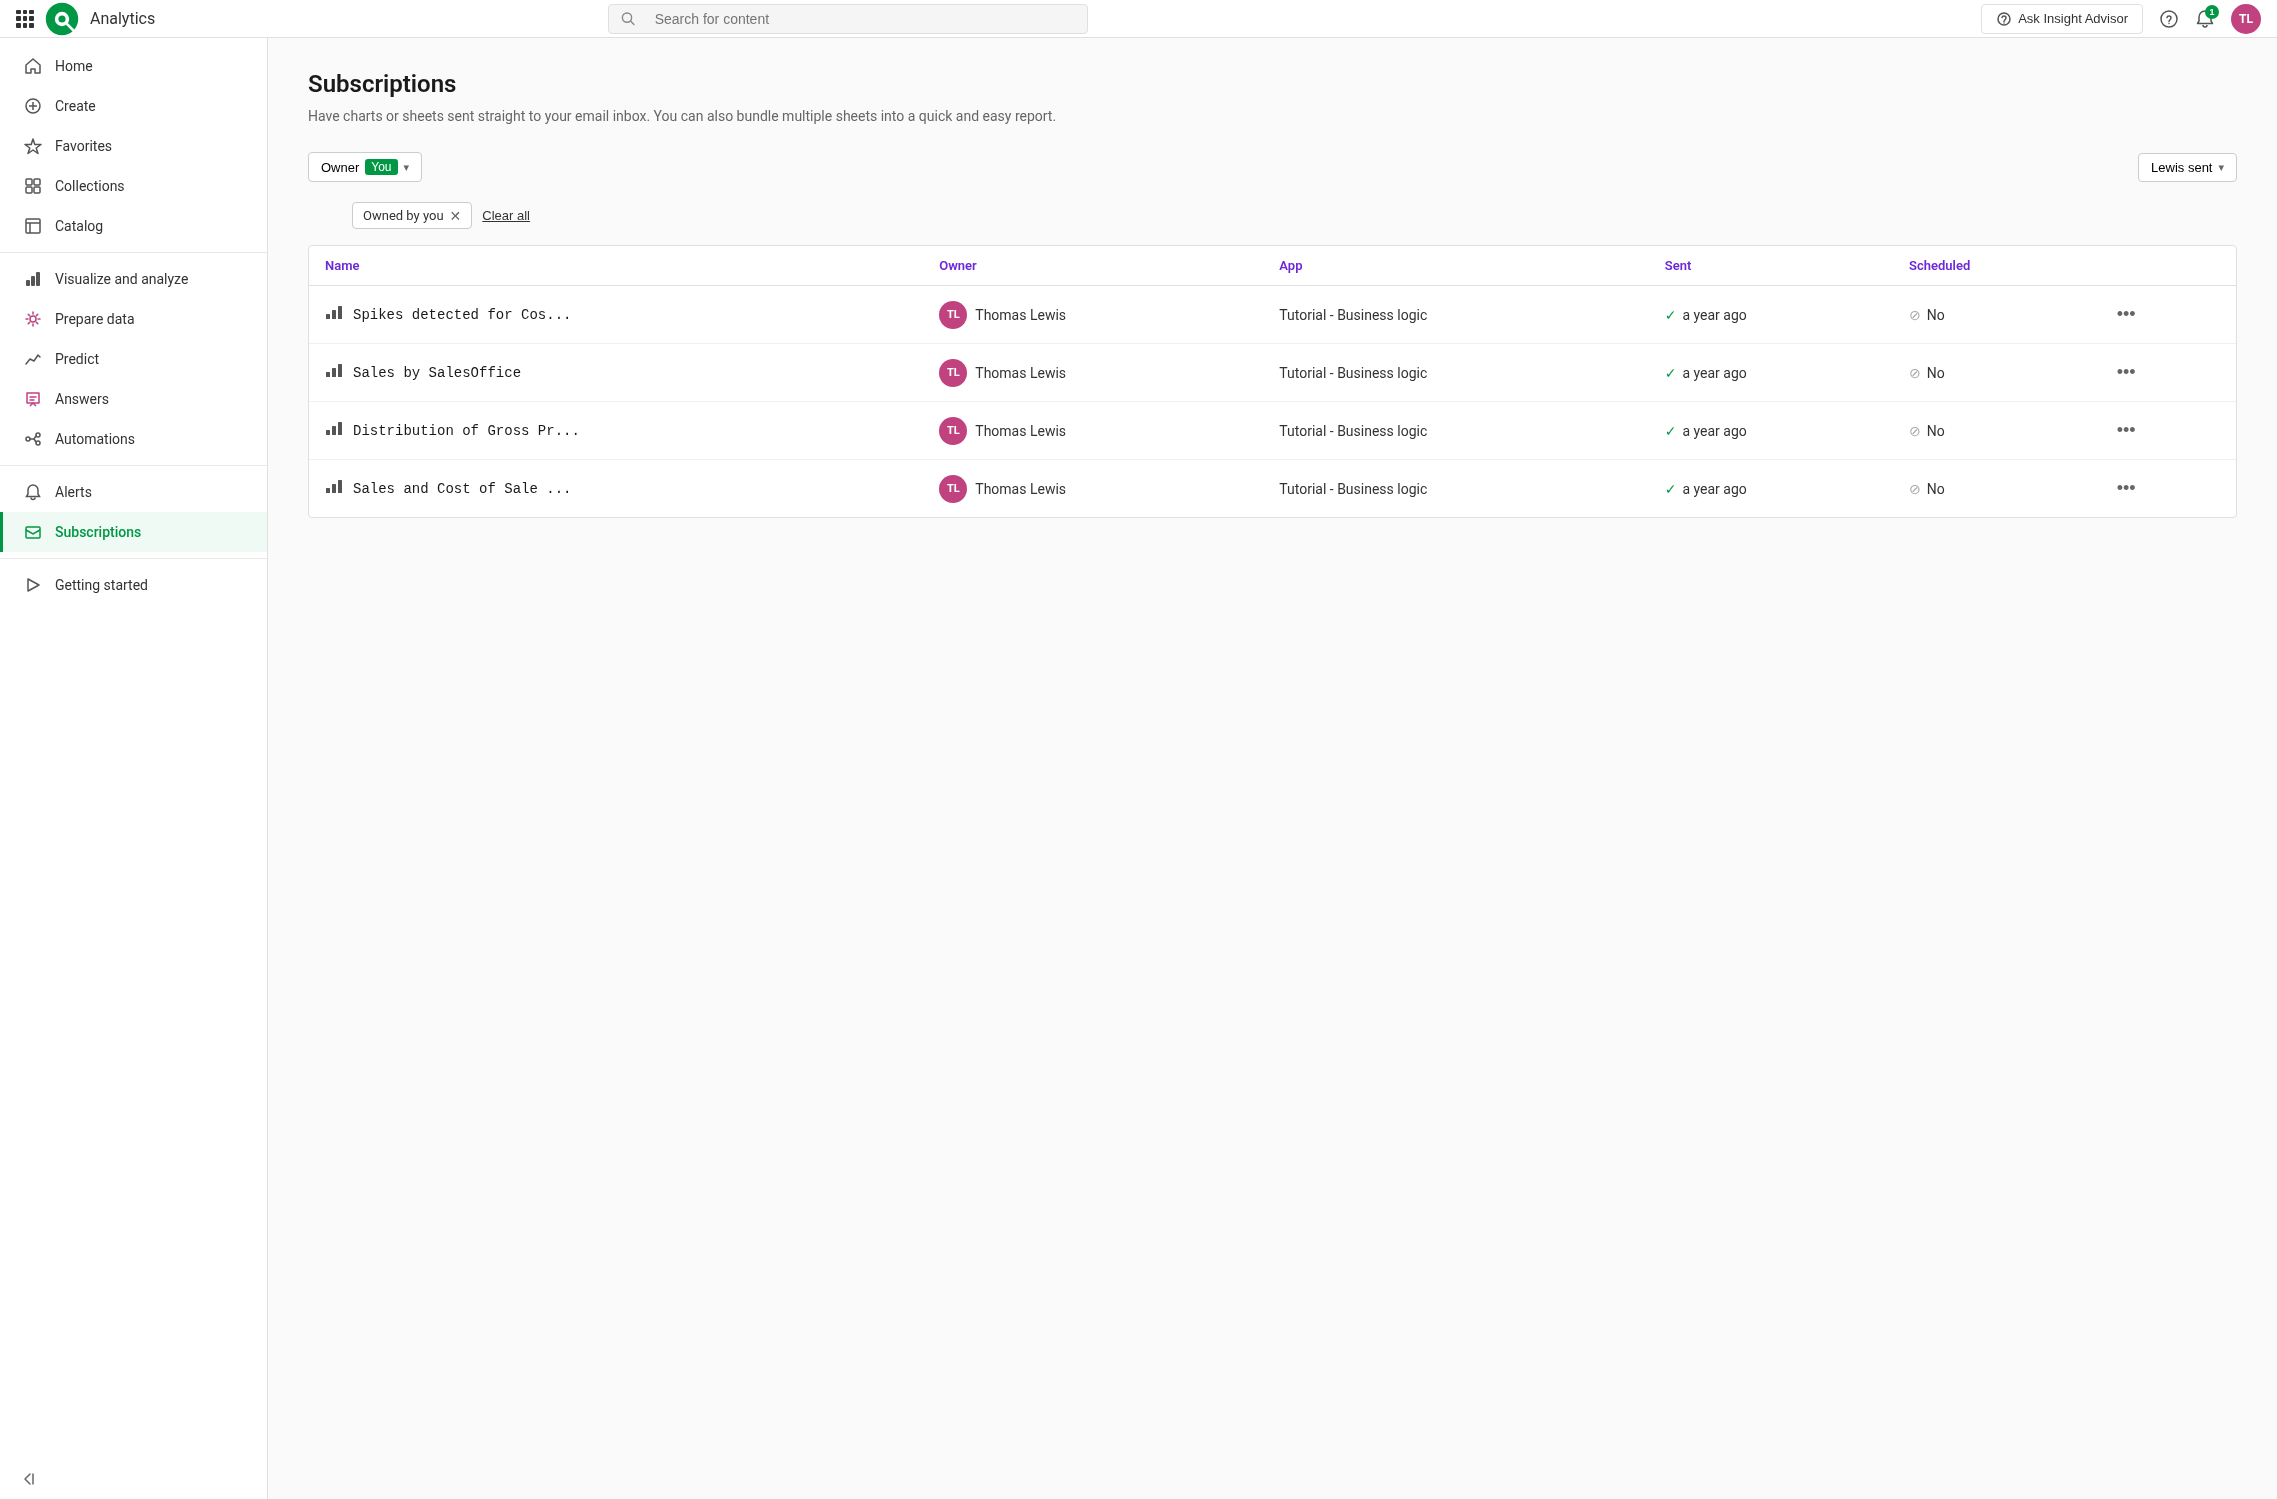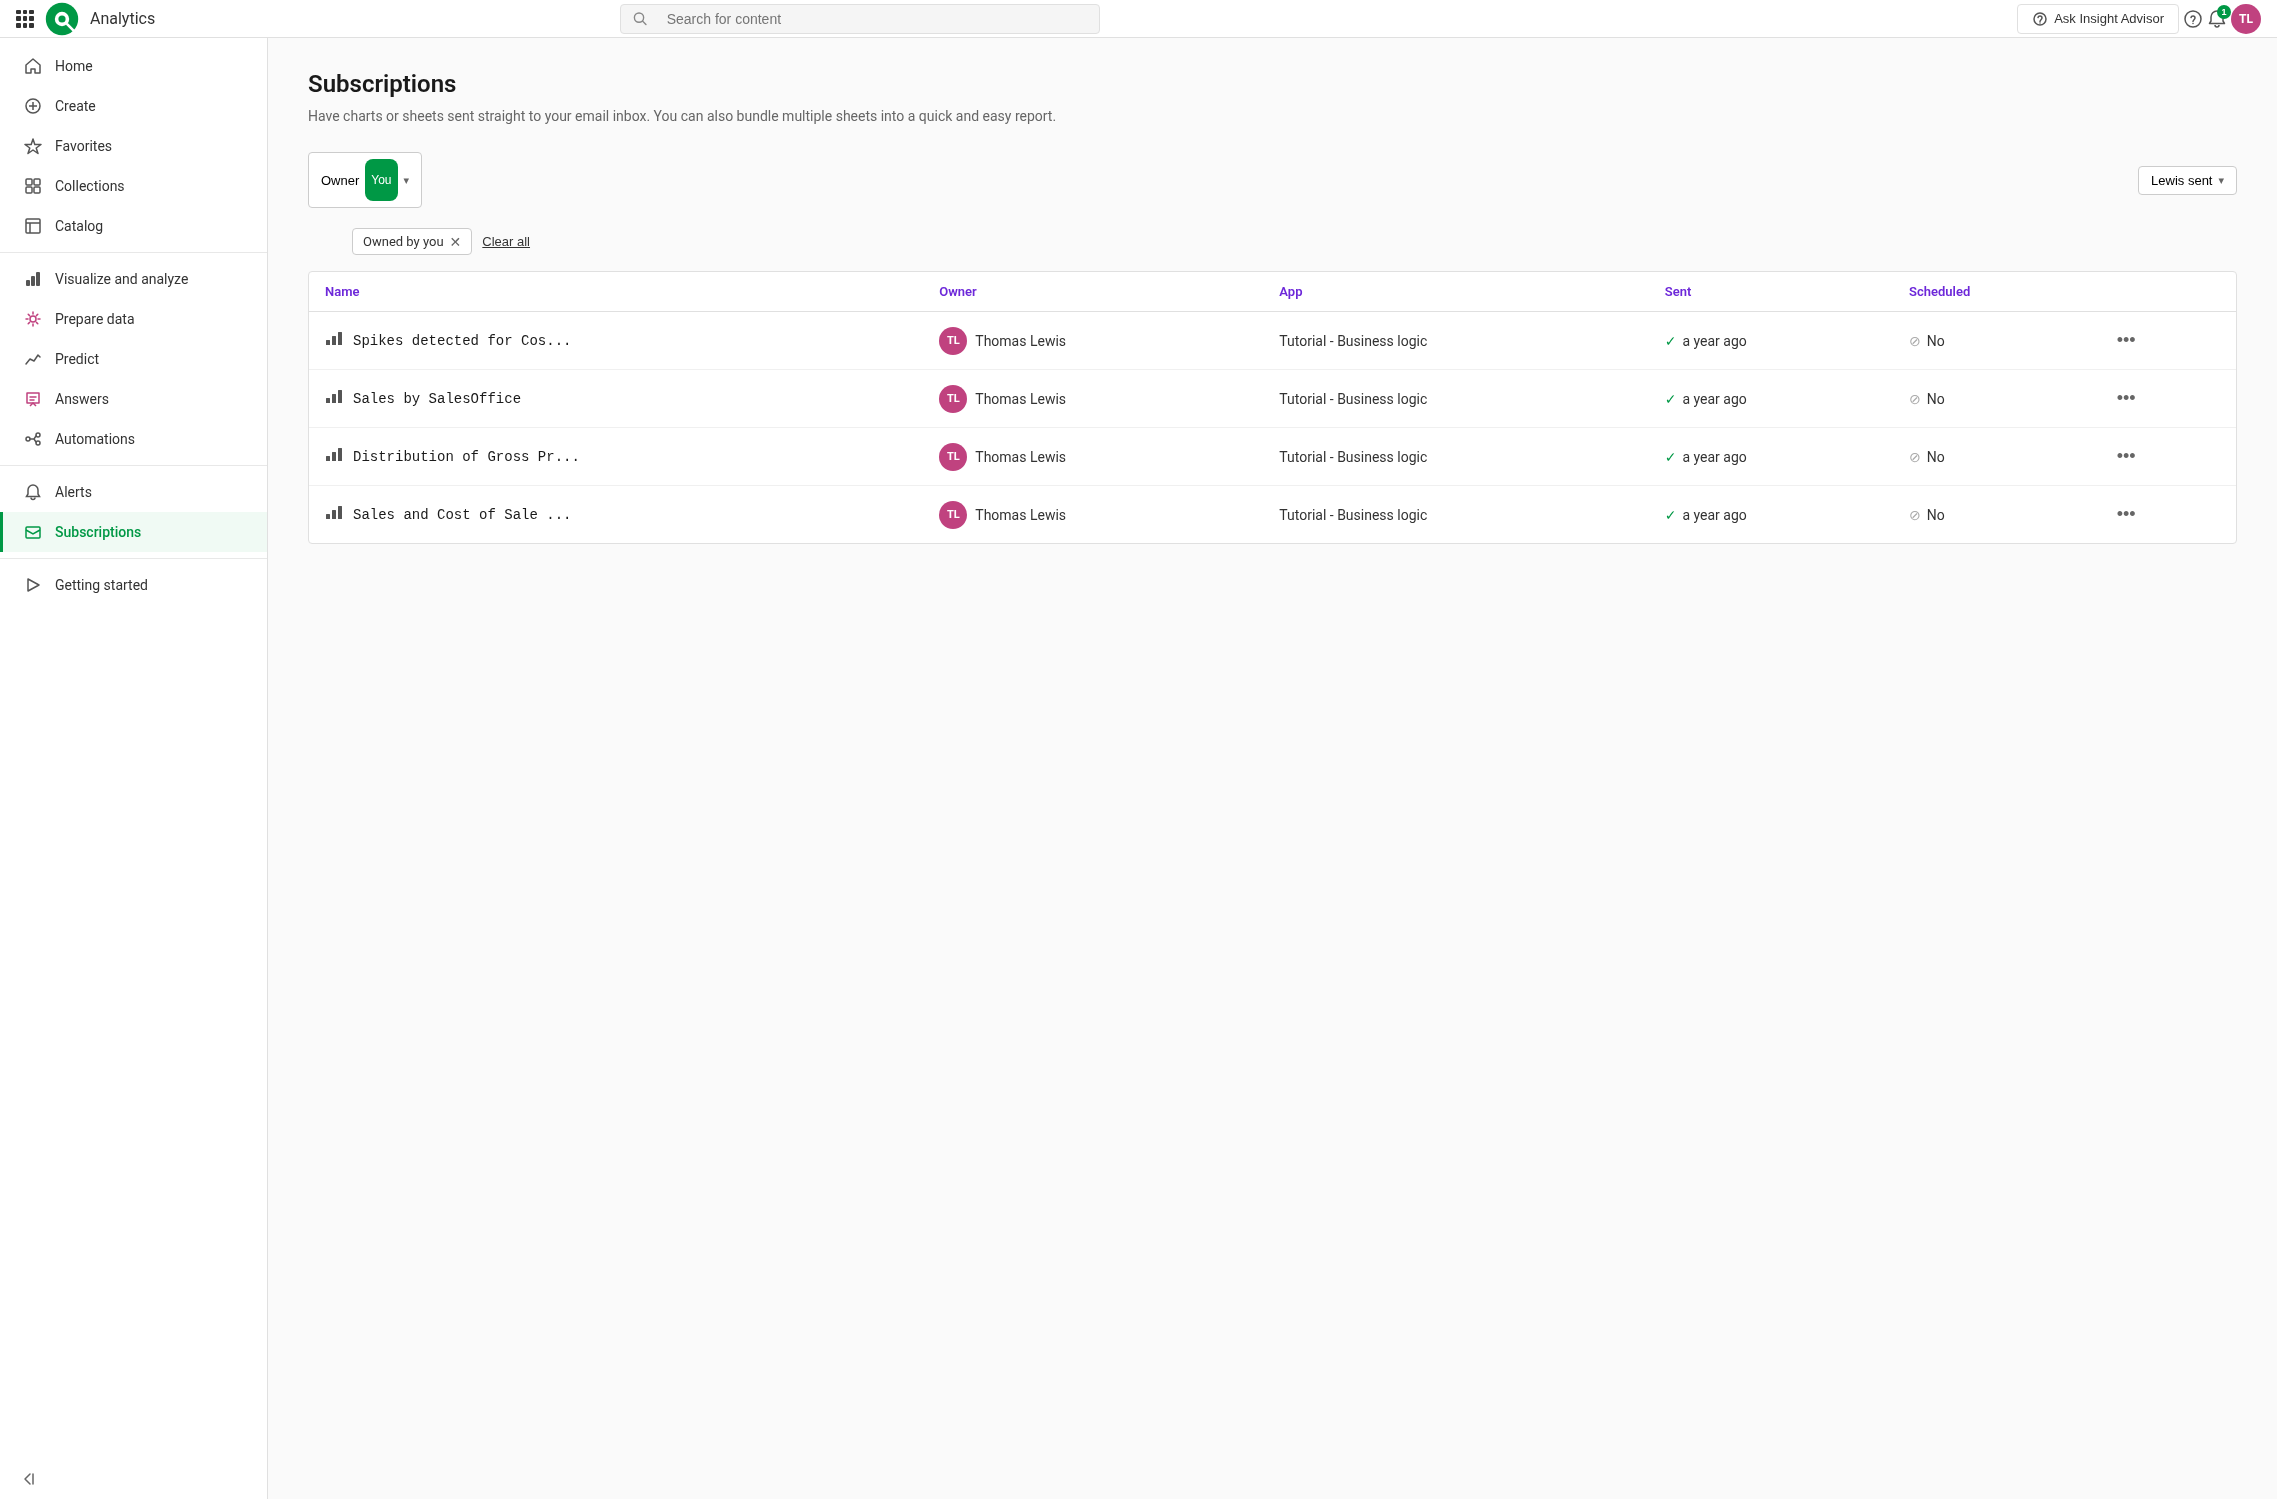--- a/index.html
+++ b/index.html
@@ -15,21 +15,21 @@
     .grid-icon span { background: #333; border-radius: 1px; }
     .qlik-logo { display: flex; align-items: center; }
     .qlik-logo svg { width: 36px; height: 36px; }
     .app-name { font-size: 16px; color: #333; font-weight: 400; }
     .search-bar {
       flex: 1; max-width: 480px; margin: 0 auto;
       display: flex; align-items: center; background: #f5f5f5; border: 1px solid #e0e0e0;
       border-radius: 4px; padding: 6px 12px; gap: 19px;
     }
     .search-bar input { border: none; background: transparent; outline: none; font-size: 14px; color: #666; width: 100%; }
-    .topnav-right { display: flex; align-items: center; gap: 4px; margin-left: auto; }
+    .topnav-right { display: flex; align-items: center; gap: 16px; margin-left: auto; }
     .insight-btn {
       display: flex; align-items: center; gap: 6px; padding: 6px 14px;
       border: 1px solid #e0e0e0; border-radius: 4px; background: #fff; cursor: pointer;
       font-size: 13px; color: #333;
     }
     .icon-btn { background: none; border: none; cursor: pointer; color: #555; display: flex; align-items: center; justify-content: center; position: relative; }
     .notif-badge {
       position: absolute; top: -4px; right: -4px; background: #009845; color: #fff;
       border-radius: 50%; width: 14px; height: 14px; font-size: 9px; display: flex; align-items: center; justify-content: center; font-weight: bold;
     }
@@ -57,21 +57,21 @@
     .page-title { font-size: 24px; font-weight: 600; color: #1a1a1a; margin-bottom: 10px; }
     .page-subtitle { font-size: 14px; color: #666; margin-bottom: 28px; }
 
     
     .filter-bar { display: flex; align-items: center; justify-content: space-between; margin-bottom: 20px; }
     .filter-left { display: flex; align-items: center; gap: 8px; }
     .owner-btn {
       display: flex; align-items: center; gap: 6px; padding: 6px 12px;
       border: 1px solid #ccc; border-radius: 4px; background: #fff; cursor: pointer; font-size: 13px;
     }
-    .owner-badge { background: #009845; color: #fff; border-radius: 8px; padding: 14px 6px; font-size: 12px; font-weight: 500; }
+    .owner-badge { background: #009845; color: #fff; border-radius: 3px; padding: 1px 6px; font-size: 12px; font-weight: 500; }
     .chevron-down { font-size: 11px; color: #666; }
     .sort-btn {
       display: flex; align-items: center; gap: 6px; padding: 6px 12px;
       border: 1px solid #ccc; border-radius: 4px; background: #fff; cursor: pointer; font-size: 13px;
     }
 
     
     .active-filters { display: flex; align-items: center; gap: 10px; margin-bottom: 16px; padding-left: 44px; }
     .filter-chip {
       display: flex; align-items: center; gap: 6px; padding: 5px 10px;

